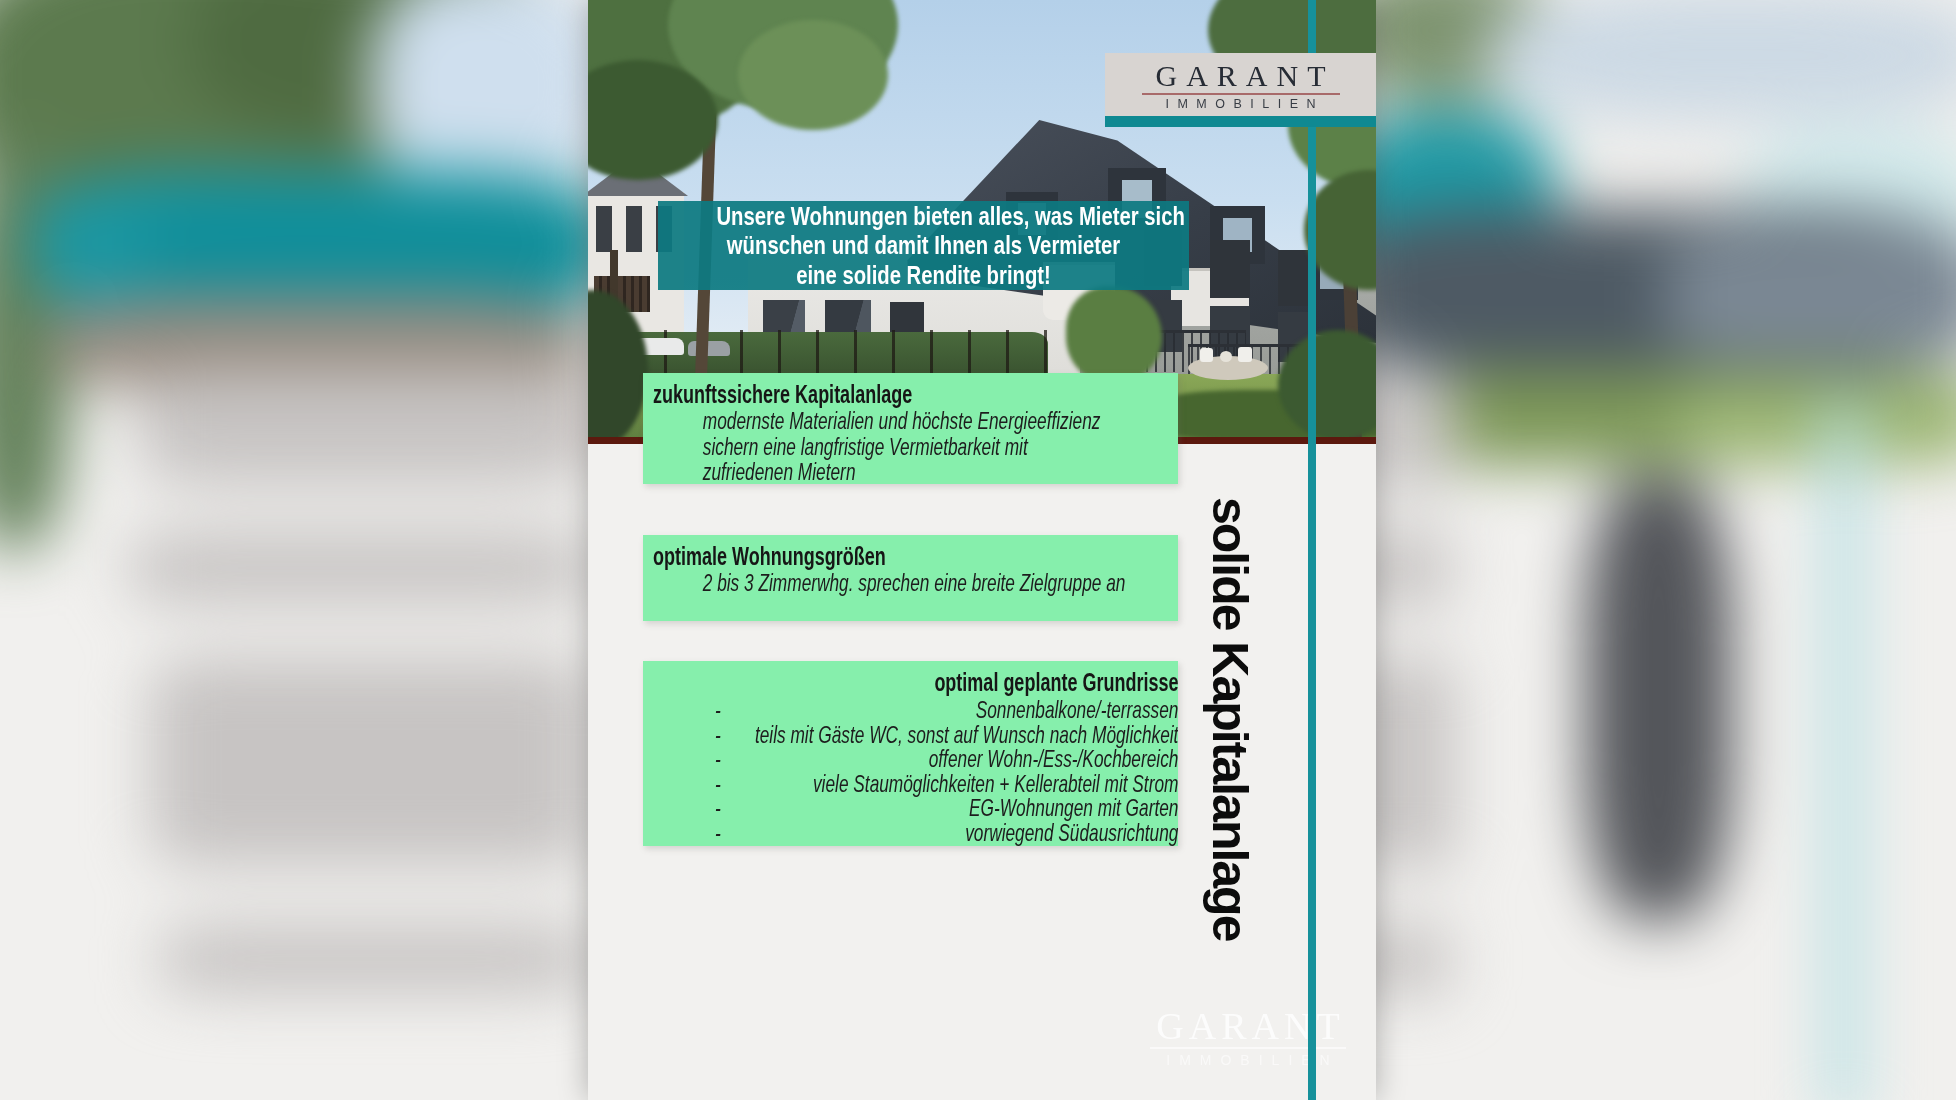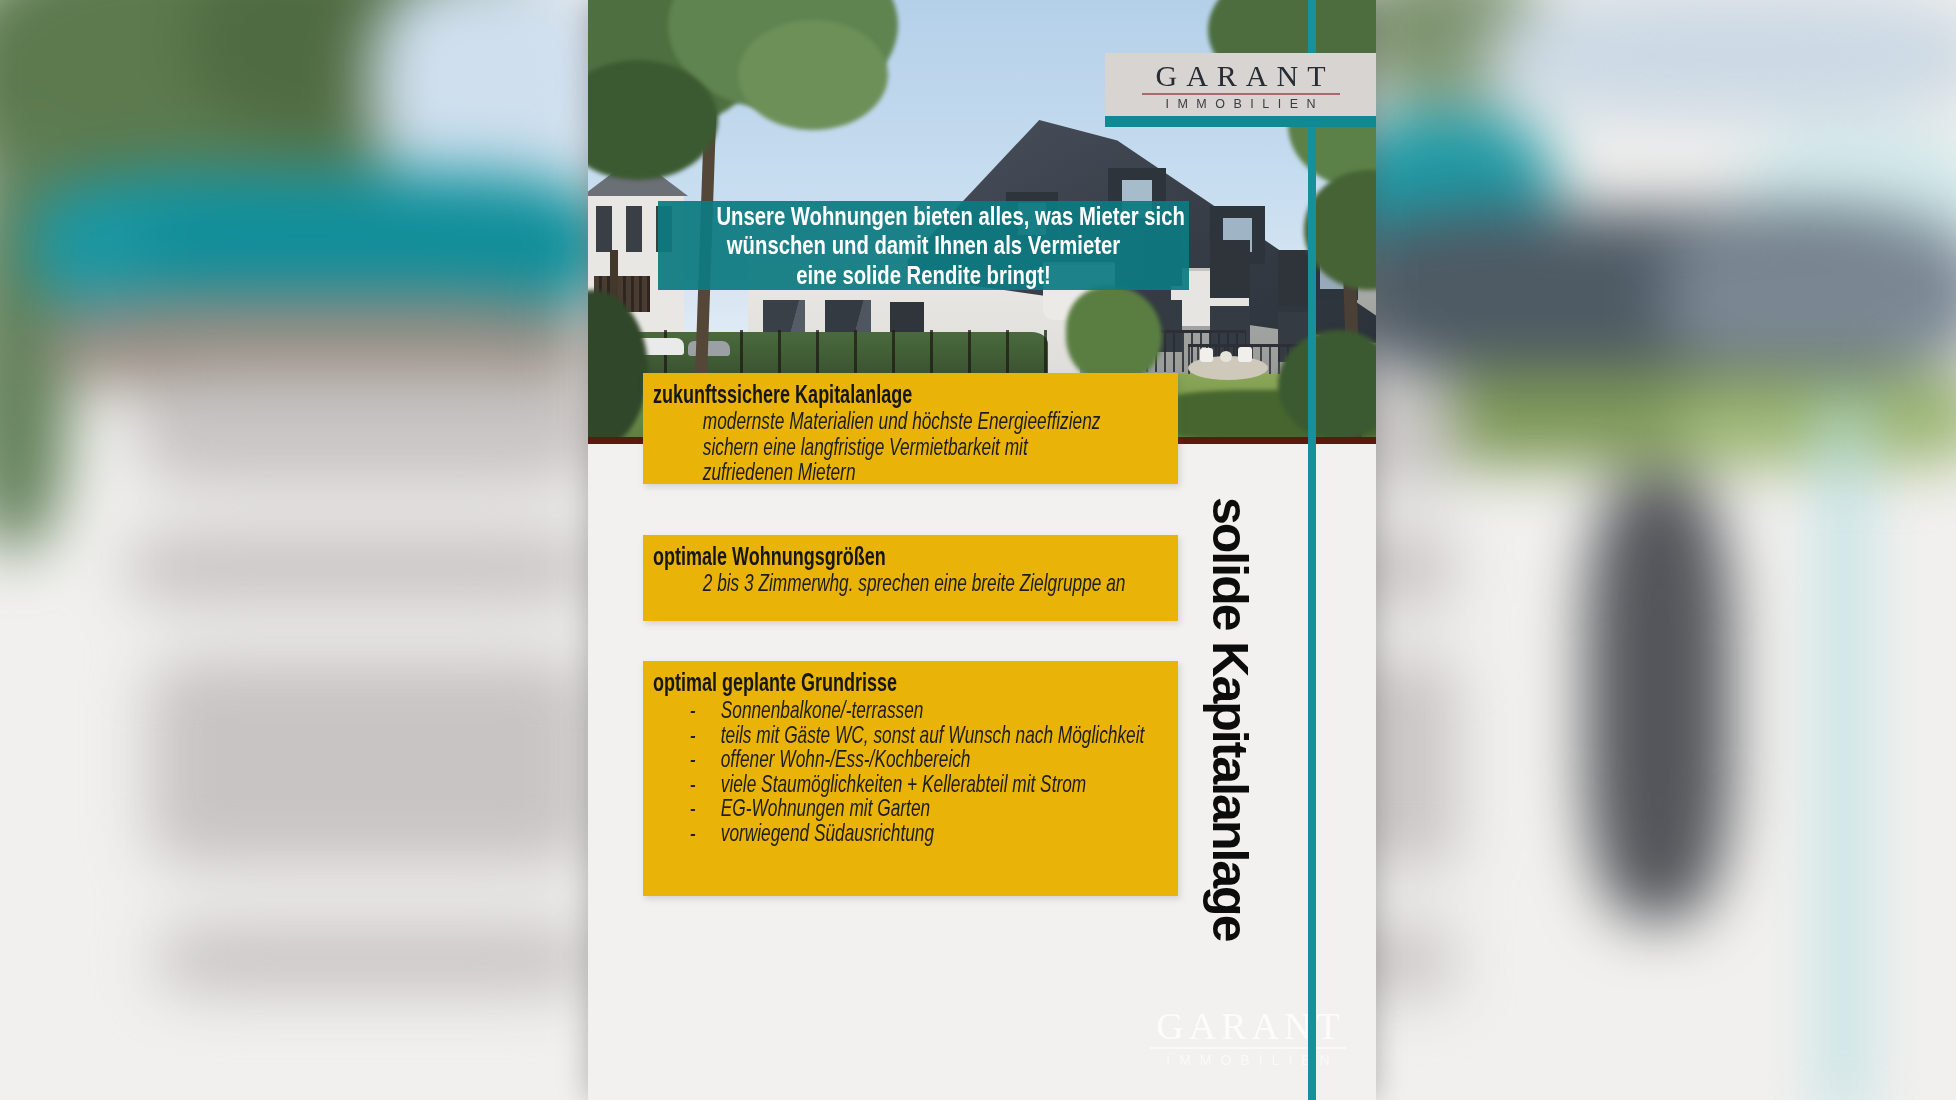--- a/index.html
+++ b/index.html
@@ -26,21 +26,21 @@
   .soft { filter:blur(2px); }
 
   
   .banner { position:absolute; left:55px; top:201px; width:531px; height:89px;
             background:rgba(13,122,129,0.93); z-index:10;
             display:flex; flex-direction:column; justify-content:flex-end;margin-left:15px; }
   .banner-line { font-weight:bold; font-size:26px; line-height:29.3px; color:#ffffff;
                  text-align:center; white-space:nowrap; transform:scaleX(0.78); }
 
   
-  .gbox { position:absolute; left:55px; width:535px; background:#eab308; z-index:10;
+  .gbox { position:absolute; left:55px; width:535px; background:#86efac; z-index:10;
           box-shadow:2px 3px 6px rgba(110,105,100,0.22); overflow:hidden; }
   .narrow { transform:scaleX(0.72); transform-origin:0 0; width:139%; }
   .gbox-title { font-weight:bold; font-size:25px; line-height:27px; color:#161616;
                 padding:8px 0 0 14px; white-space:nowrap; }
   .body-line { font-style:italic; font-size:24px; line-height:25.5px; color:#1d1d1d;
                padding-left:83px; white-space:nowrap; }
   .bullet-row { display:flex; font-style:italic; font-size:24px; line-height:24.6px; color:#1d1d1d;
                 padding-left:65px; }
   .bullet-dash { width:43px; flex:none; }
   .bullet-text { width:645px; }
@@ -218,21 +218,21 @@
 
     <div class="gbox" style="top:535px;height:86px;">
       <div class="narrow">
         <div class="gbox-title">optimale Wohnungsgrößen</div>
         <div>
             <div class="body-line">2 bis 3 Zimmerwhg. sprechen eine breite Zielgruppe an</div>
           </div>
       </div>
     </div>
 
-    <div class="gbox" style="top:661px;height:235px;">
+    <div class="gbox" style="top:661px;height:185px;text-align:right;">
       <div class="narrow">
         <div class="gbox-title">optimal geplante Grundrisse</div>
         <div style="padding-top:2px;">
             <div class="bullet-row">
               <span class="bullet-dash">-</span>
               <span class="bullet-text">Sonnenbalkone/-terrassen</span>
             </div>
             <div class="bullet-row">
               <span class="bullet-dash">-</span>
               <span class="bullet-text">teils mit Gäste WC, sonst auf Wunsch nach Möglichkeit</span>

